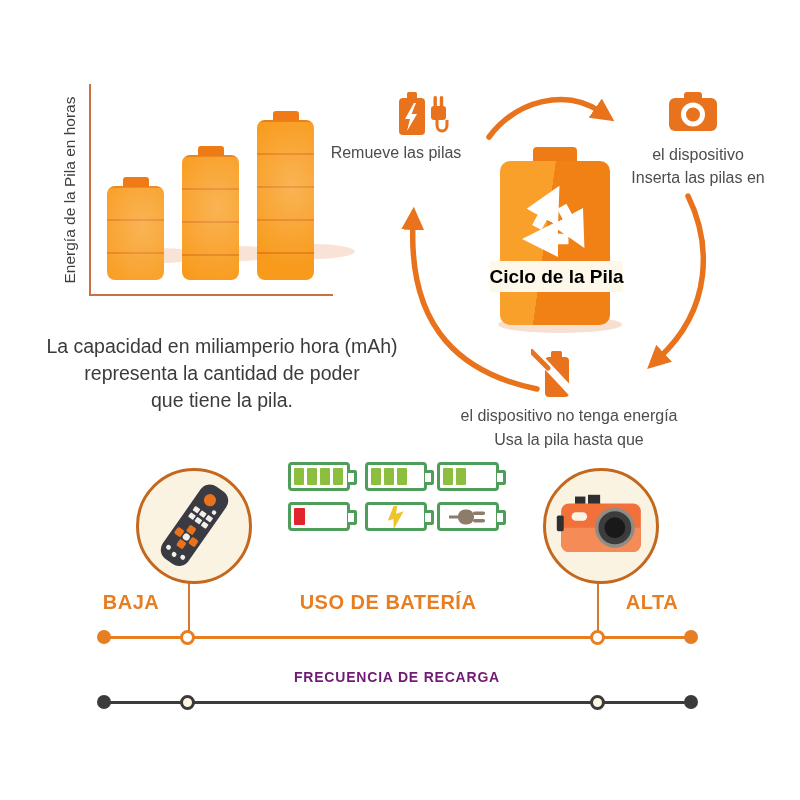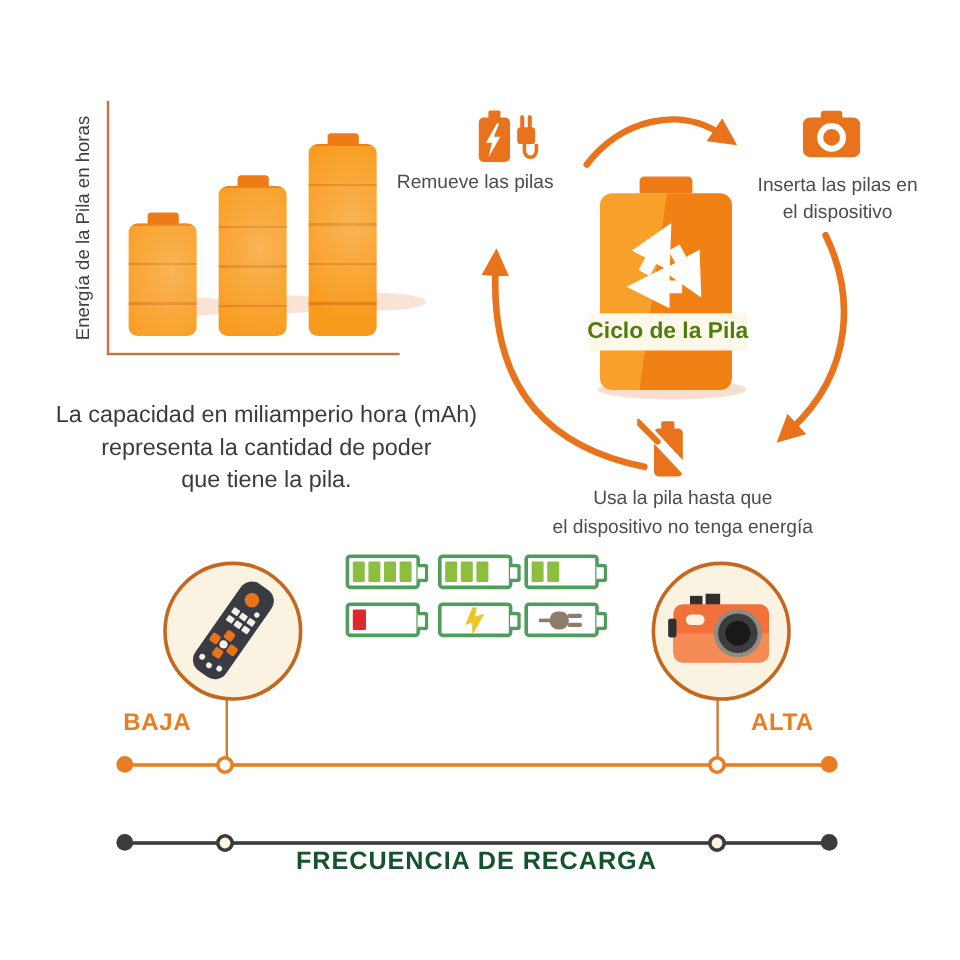--- a/index.html
+++ b/index.html
@@ -33,42 +33,42 @@
   .arrows{left:0;top:0;z-index:1;pointer-events:none;}
   .step-text{font-size:16px;line-height:23px;color:#4d4d4d;z-index:2;white-space:nowrap;}
   .big-batt{left:500px;top:147px;width:110px;height:178px;z-index:2;}
   .bb-cap{width:44px;height:14px;margin:0 auto;background:#ef7b17;border-radius:4px 4px 0 0;}
   .bb-body{width:110px;height:164px;border-radius:10px;
     background:linear-gradient(98deg,#f9a02b 42%,#f18114 42%);
     display:flex;justify-content:center;}
   .bb-shadow{left:498px;top:316px;width:124px;height:17px;border-radius:50%;background:#f8e0d1;z-index:0;}
   .cycle-label{left:490px;top:261px;width:133px;height:31px;background:#fdf8ea;border-radius:2px;
     display:flex;align-items:center;justify-content:center;
-    font-weight:bold;font-size:19px;color:#4d7c0f;z-index:3;white-space:nowrap;}
+    font-weight:bold;font-size:19px;color:#000000;z-index:3;white-space:nowrap;}
 
   
   .device-circle{width:110px;height:110px;border-radius:50%;background:#faf3e1;
     border:3px solid #c4671f;display:flex;align-items:center;justify-content:center;z-index:2;}
   .conn{width:2px;background:#d27a33;}
   .mini-batt{position:absolute;width:62px;height:29px;border:3px solid #4f9d5b;border-radius:4px;
     background:#fff;box-sizing:border-box;display:flex;align-items:center;justify-content:center;}
   .bars-wrap{display:flex;gap:3px;padding:3px;height:100%;width:100%;box-sizing:border-box;align-items:stretch;}
   .gbar{width:10px;flex:0 0 10px;background:#8cbe3f;border-radius:1px;}
   .gbar.red{background:#e2252c;flex:0 0 11px;width:11px;}
   .mini-term{position:absolute;right:-10px;top:5px;width:9px;height:15px;background:#fff;
     border:3px solid #4f9d5b;border-left:none;border-radius:0 3px 3px 0;box-sizing:border-box;}
   .scale-lbl{top:591px;font-weight:bold;font-size:20px;color:#e87e22;letter-spacing:.5px;white-space:nowrap;}
   .oline{left:104px;top:636px;width:588px;height:3px;background:#e87e22;}
   .dot{width:14px;height:14px;border-radius:50%;}
   .dot.filled-o{background:#e87e22;}
   .dot.filled-d{background:#3b3b3b;}
   .open-dot{width:15px;height:15px;border-radius:50%;box-sizing:border-box;}
   .open-o{border:3px solid #e87e22;background:#ffffff;}
   .open-d{border:3px solid #3b3b3b;background:#fdf6e2;}
-  .freq-lbl{left:397px;top:669px;font-weight:bold;font-size:21px;color:#14532d;letter-spacing:.8px;white-space:nowrap;margin-top:37px;}
+  .freq-lbl{left:397px;top:669px;font-weight:bold;font-size:14px;color:#701a75;letter-spacing:.8px;white-space:nowrap;}
   .dline{left:104px;top:701px;width:588px;height:3px;background:#3b3b3b;}
 </style>
 </head>
 <body>
 
 <div class="canvas">
 
   <svg class="abs arrows" width="800" height="800" viewBox="0 0 800 800">
     <defs>
       <marker id="ah" viewBox="0 0 10 10" refX="3" refY="5" markerWidth="4.2" markerHeight="4.2" orient="auto-start-reverse">
@@ -123,22 +123,22 @@
   <div class="abs ctr step-text" style="left:396px;top:141px;">
     <div>Remueve las pilas</div>
   </div>
 
   <svg class="abs" style="left:669px;top:92px;z-index:2;" width="48" height="44" viewBox="0 0 48 44">
     <rect x="15" y="0" width="18" height="14" rx="3" fill="#e8731c"></rect>
     <rect x="0" y="6" width="48" height="33" rx="6" fill="#e8731c"></rect>
     <circle cx="24" cy="22.5" r="9.5" fill="none" stroke="#ffffff" stroke-width="5"></circle>
   </svg>
   <div class="abs ctr step-text" style="left:698px;top:143px;">
+    <div>el dispositivo</div>
     <div>Inserta las pilas en</div>
-    <div>el dispositivo</div>
   </div>
 
   <div class="abs bb-shadow"></div>
   <div class="abs big-batt">
     <div class="bb-cap"></div>
     <div class="bb-body">
       <svg width="96" height="96" viewBox="0 0 100 100" style="margin-top:6px;">
         <defs>
           <marker id="rh" viewBox="0 0 10 10" refX="3.5" refY="5" markerWidth="3.4" markerHeight="3.4" orient="auto-start-reverse">
             <path d="M0 0 L10 5 L0 10 z" fill="#ffffff"></path>
@@ -154,22 +154,22 @@
   </div>
   <div class="abs cycle-label">Ciclo de la Pila</div>
 
   <svg class="abs" style="left:531px;top:349px;z-index:2;" width="50" height="54" viewBox="0 0 50 54">
     <rect x="20" y="2" width="11" height="7" rx="1.5" fill="#e8731c"></rect>
     <rect x="14" y="8" width="24" height="40" rx="4" fill="#e8731c"></rect>
     <line x1="4" y1="4" x2="47" y2="50" stroke="#ffffff" stroke-width="8"></line>
     <line x1="0" y1="2" x2="17" y2="19" stroke="#e8731c" stroke-width="5" stroke-linecap="round"></line>
   </svg>
   <div class="abs ctr step-text" style="left:569px;top:404px;line-height:24px;">
+    <div>el dispositivo no tenga energía</div>
     <div>Usa la pila hasta que</div>
-    <div>el dispositivo no tenga energía</div>
   </div>
 
   <div class="abs device-circle" style="left:136px;top:468px;">
     <svg width="104" height="104" viewBox="0 0 120 120">
       <g transform="rotate(35 60 60)">
         <rect x="42" y="8" width="36" height="102" rx="13" fill="#3a3a42"></rect>
         <circle cx="58" cy="25" r="7" fill="#e8731c"></circle>
         <circle cx="70" cy="34" r="2.6" fill="#f3f0ea"></circle>
         <g fill="#f3f0ea">
           <rect x="48" y="40" width="7" height="6" rx="1"></rect>
@@ -256,20 +256,21 @@
           <rect x="9" y="2.5" width="16" height="15" rx="7"></rect>
           <rect x="24" y="4.5" width="12" height="3.4" rx="1.6"></rect>
           <rect x="24" y="12" width="12" height="3.4" rx="1.6"></rect>
         </g>
       </svg>
       <div class="mini-term"></div>
     </div>
   </div>
 
   <div class="abs ctr scale-lbl" style="left:131px;">BAJA</div>
+  <div class="abs ctr scale-lbl" style="left:388px;">USO DE BATERÍA</div>
   <div class="abs ctr scale-lbl" style="left:652px;">ALTA</div>
 
   <div class="abs oline"></div>
   <div class="abs dot filled-o" style="left:97px;top:630px;"></div>
   <div class="abs dot filled-o" style="left:684px;top:630px;"></div>
   <div class="abs open-dot open-o" style="left:180px;top:630px;"></div>
   <div class="abs open-dot open-o" style="left:590px;top:630px;"></div>
 
   <div class="abs ctr freq-lbl">FRECUENCIA DE RECARGA</div>
   <div class="abs dline"></div>

